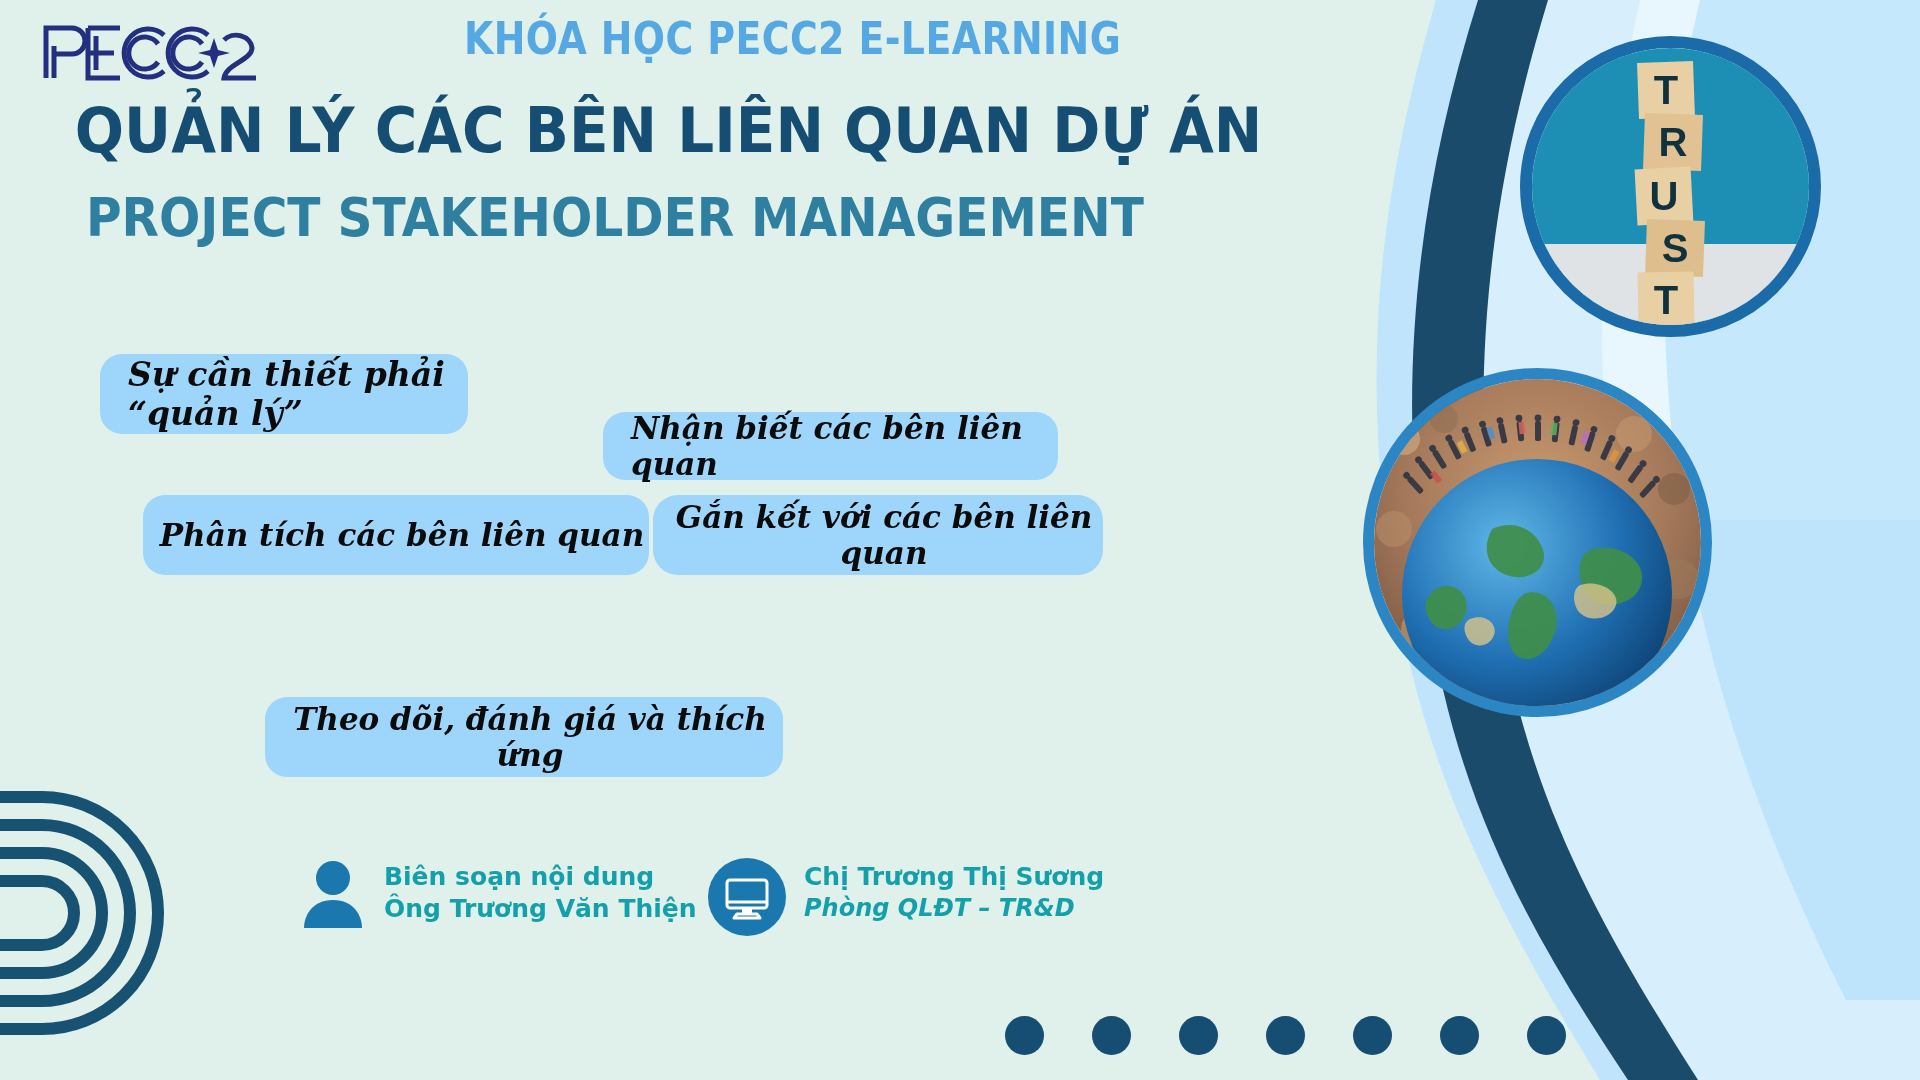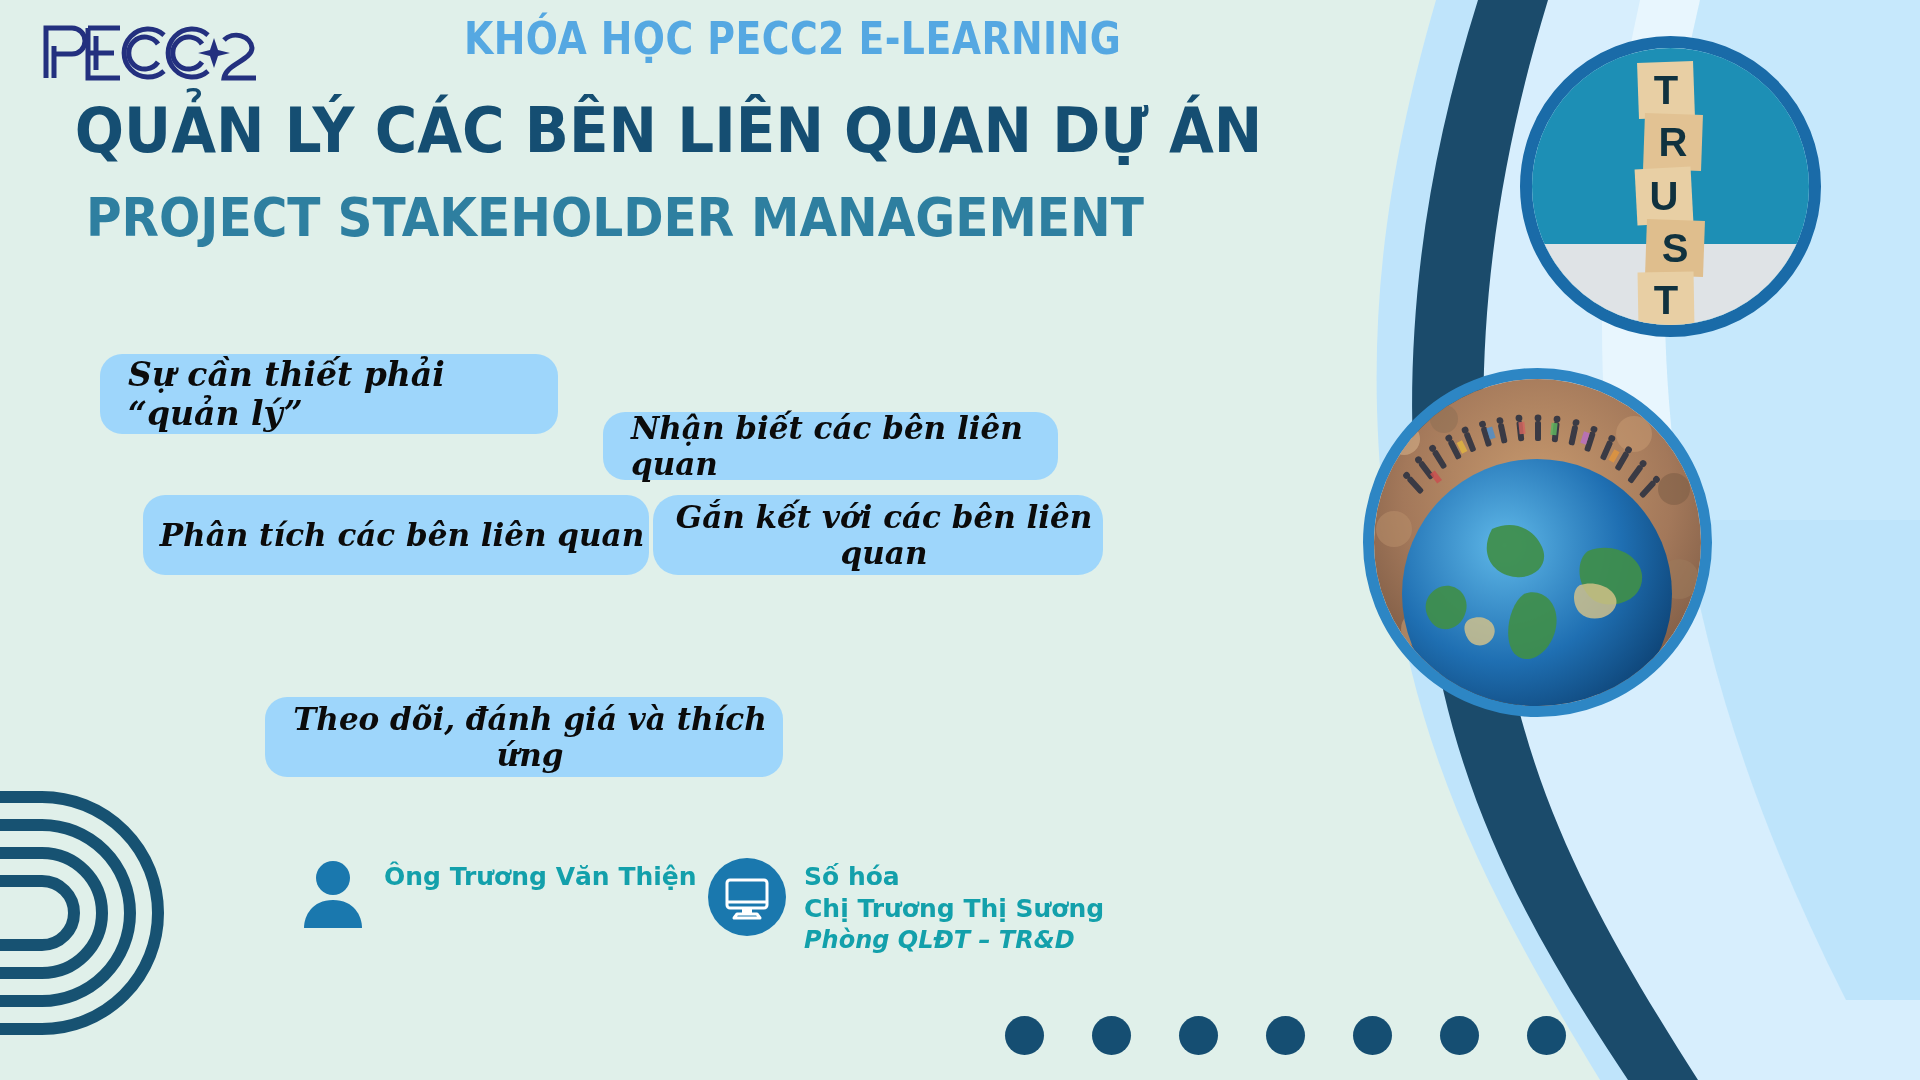--- a/index.html
+++ b/index.html
@@ -86,21 +86,21 @@
     display: flex;
     align-items: center;
     font-family: "DejaVu Serif", serif;
     font-weight: bold;
     font-style: italic;
     color: #0b0b0b;
     box-sizing: border-box;
   }
   .pill span { display: block; width: 100%; }
 
-  .pill-1 { left: 100px;  top: 354px; width: 458px; height: 80px; padding-left: 28px; font-size: 33px; }
+  .pill-1 { left: 100px;  top: 354px; width: 368px; height: 80px; padding-left: 28px; font-size: 33px; }
   .pill-2 { left: 603px;  top: 388px; width: 455px; height: 68px; padding-left: 28px; font-size: 31px; margin-top: 24px; }
   .pill-3 { left: 143px;  top: 495px; width: 506px; height: 80px; padding-left: 12px; font-size: 31px; text-align: center;}
   .pill-4 { left: 653px;  top: 495px; width: 450px; height: 80px; padding-left: 12px; font-size: 31px; text-align: center; border-radius: 25px;}
   .pill-5 { left: 265px;  top: 697px; width: 518px; height: 80px; padding-left: 12px; font-size: 31px; text-align: center;}
 
   
   .credit {
     position: absolute;
     display: flex;
     align-items: flex-start;
@@ -202,36 +202,36 @@
   </div>
 
   <div class="credit credit-1">
     <div class="credit-icon">
       <svg width="66" height="72" viewBox="0 0 66 72">
         <circle cx="33" cy="20" r="17" fill="#1a78ae"></circle>
         <path d="M33 42 C12 42 4 58 4 70 L62 70 C62 58 54 42 33 42 Z" fill="#1a78ae"></path>
       </svg>
     </div>
     <div class="credit-lines">
+      <div class="credit-role">Biên soạn nội dung</div>
       <div class="credit-name">Ông Trương Văn Thiện</div>
     </div>
   </div>
 
   <div class="credit credit-2">
     <div class="credit-icon">
       <svg width="78" height="78" viewBox="0 0 78 78">
         <circle cx="39" cy="39" r="39" fill="#1a78ae"></circle>
         <rect x="19" y="22" width="40" height="28" rx="3" fill="none" stroke="#ffffff" stroke-width="3"></rect>
         <line x1="19" y1="44" x2="59" y2="44" stroke="#ffffff" stroke-width="3"></line>
         <rect x="34" y="50" width="10" height="6" fill="#ffffff"></rect>
         <path d="M26 60 L52 60 L49 56 L29 56 Z" fill="none" stroke="#ffffff" stroke-width="3" stroke-linejoin="round"></path>
       </svg>
     </div>
     <div class="credit-lines">
-      <div class="credit-role">Số hóa</div>
       <div class="credit-name">Chị Trương Thị Sương</div>
       <div class="credit-dept">Phòng QLĐT – TR&amp;D</div>
     </div>
   </div>
 
   <div class="arcs">
     <svg width="290" height="300" viewBox="0 0 290 300">
       <g fill="none" stroke="#175272" stroke-width="12">
         <path d="M0 34 L132 34 A116 116 0 0 1 132 266 L0 266"></path>
         <path d="M0 62 L132 62 A88 88 0 0 1 132 238 L0 238"></path>

